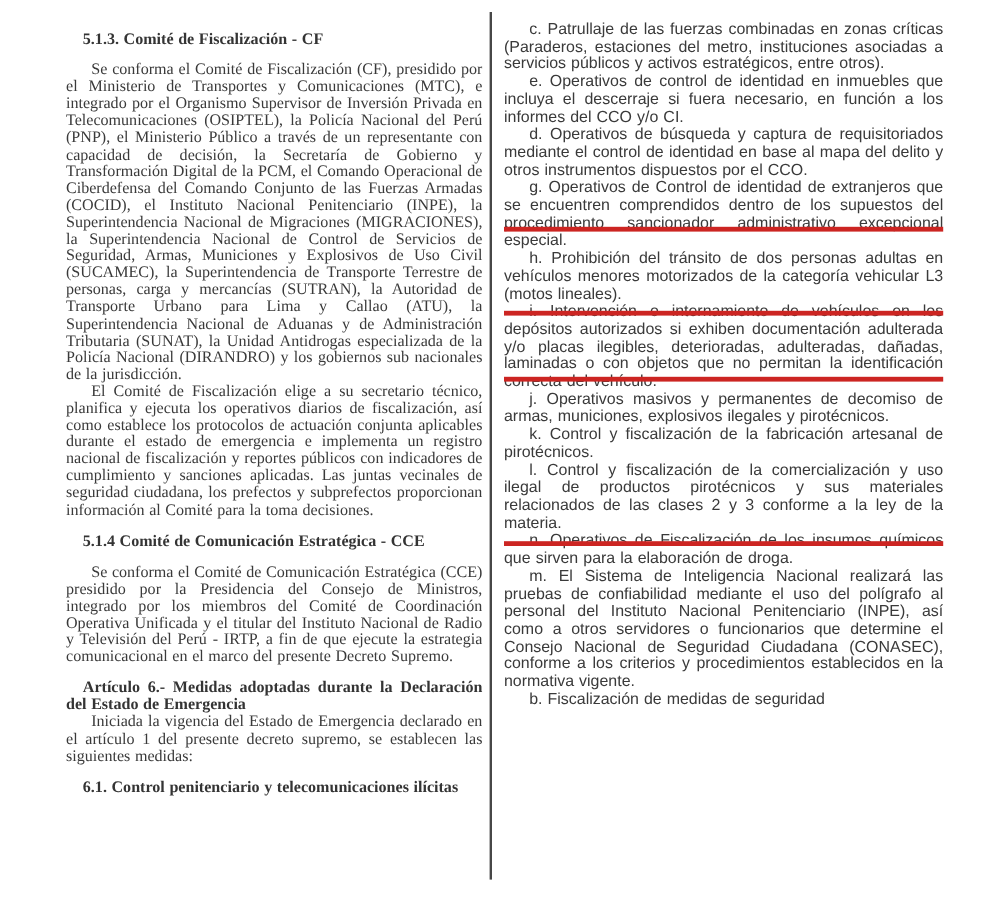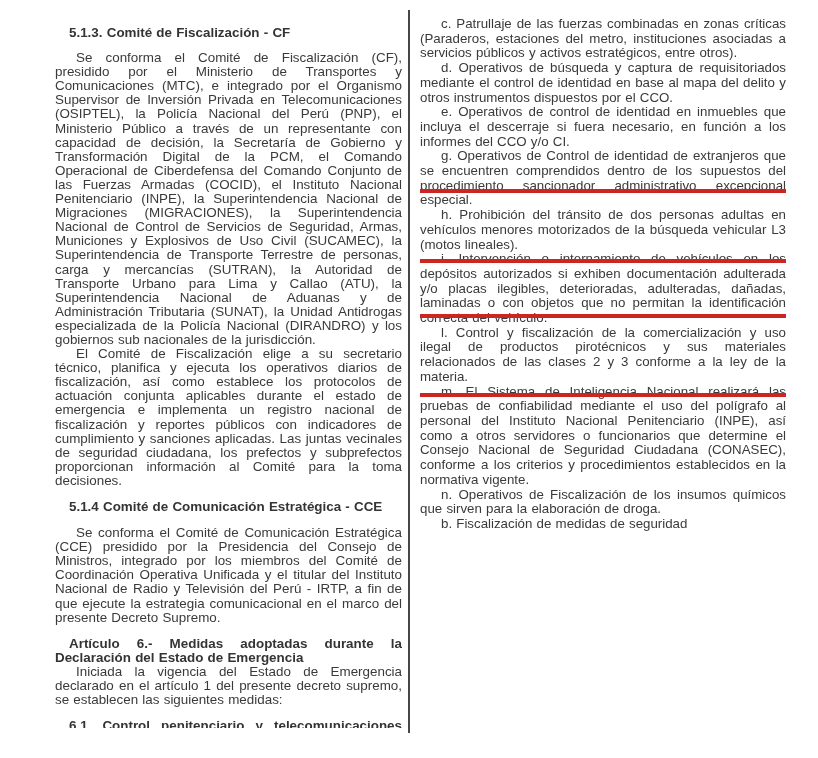--- a/index.html
+++ b/index.html
@@ -10,21 +10,21 @@
   .divider{
     position:absolute;left:408px;top:10px;width:2px;height:723px;background:#474747;
   }
   .col{
     position:absolute;text-align:justify;color:#3a3a3a;
     -webkit-hyphens:none;hyphens:none;word-spacing:0.5px;
   }
   .col p{margin:0;text-indent:21px;}
   .col-left{
     left:55px;top:22px;width:347px;height:706px;overflow:hidden;
-    font-size:13.4px;line-height:14.1px;
+    font-size:13.4px;line-height:14.1px;font-family:Liberation Serif, serif;
   }
   .col-right{
     left:420px;top:17px;width:366px;height:723px;overflow:hidden;
     font-size:13.3px;line-height:14.7px;
   }
   .heading{font-weight:bold;color:#343434;}
   .col-left .heading{text-indent:14px;}
   .col-right .heading{text-indent:18px;}
   .h-513{margin:4px 0 11px 0 !important;}
   .h-514{margin:12px 0 12px 0 !important;}
@@ -50,28 +50,30 @@
   <p>El Comité de Fiscalización elige a su secretario técnico, planifica y ejecuta los operativos diarios de fiscalización, así como establece los protocolos de actuación conjunta aplicables durante el estado de emergencia e implementa un registro nacional de fiscalización y reportes públicos con indicadores de cumplimiento y sanciones aplicadas. Las juntas vecinales de seguridad ciudadana, los prefectos y subprefectos proporcionan información al Comité para la toma decisiones.</p>
   <p class="heading h-514">5.1.4 Comité de Comunicación Estratégica - CCE</p>
   <p>Se conforma el Comité de Comunicación Estratégica (CCE) presidido por la Presidencia del Consejo de Ministros, integrado por los miembros del Comité de Coordinación Operativa Unificada y el titular del Instituto Nacional de Radio y Televisión del Perú - IRTP, a fin de que ejecute la estrategia comunicacional en el marco del presente Decreto Supremo.</p>
   <p class="heading h-art6">Artículo 6.- Medidas adoptadas durante la Declaración del Estado de Emergencia</p>
   <p>Iniciada la vigencia del Estado de Emergencia declarado en el artículo 1 del presente decreto supremo, se establecen las siguientes medidas:</p>
   <p class="heading h-61">6.1. Control penitenciario y telecomunicaciones ilícitas</p>
 </div>
 
 <div class="col col-right">
   <p>c. Patrullaje de las fuerzas combinadas en zonas críticas (Paraderos, estaciones del metro, instituciones asociadas a servicios públicos y activos estratégicos, entre otros).</p>
+  <p>e. Operativos de control de identidad en inmuebles que incluya el descerraje si fuera necesario, en función a los informes del CCO y/o CI.</p>
   <p>d. Operativos de búsqueda y captura de requisitoriados mediante el control de identidad en base al mapa del delito y otros instrumentos dispuestos por el CCO.</p>
-  <p>e. Operativos de control de identidad en inmuebles que incluya el descerraje si fuera necesario, en función a los informes del CCO y/o CI.</p>
   <p>g. Operativos de Control de identidad de extranjeros que se encuentren comprendidos dentro de los supuestos del procedimiento sancionador administrativo excepcional especial.</p>
   <div class="anchor">
     <div class="redbox redbox-1"></div>
-    <p>h. Prohibición del tránsito de dos personas adultas en vehículos menores motorizados de la búsqueda vehicular L3 (motos lineales).</p>
+    <p>h. Prohibición del tránsito de dos personas adultas en vehículos menores motorizados de la categoría vehicular L3 (motos lineales).</p>
   </div>
   <p>i. Intervención o internamiento de vehículos en los depósitos autorizados si exhiben documentación adulterada y/o placas ilegibles, deterioradas, adulteradas, dañadas, laminadas o con objetos que no permitan la identificación correcta del vehículo.</p>
   <div class="anchor">
     <div class="redbox redbox-2"></div>
+    <p>j. Operativos masivos y permanentes de decomiso de armas, municiones, explosivos ilegales y pirotécnicos.</p>
+    <p>k. Control y fiscalización de la fabricación artesanal de pirotécnicos.</p>
     <p>l. Control y fiscalización de la comercialización y uso ilegal de productos pirotécnicos y sus materiales relacionados de las clases 2 y 3 conforme a la ley de la materia.</p>
   </div>
+  <p>n. Operativos de Fiscalización de los insumos químicos que sirven para la elaboración de droga.</p>
   <p>m. El Sistema de Inteligencia Nacional realizará las pruebas de confiabilidad mediante el uso del polígrafo al personal del Instituto Nacional Penitenciario (INPE), así como a otros servidores o funcionarios que determine el Consejo Nacional de Seguridad Ciudadana (CONASEC), conforme a los criterios y procedimientos establecidos en la normativa vigente.</p>
-  <p>n. Operativos de Fiscalización de los insumos químicos que sirven para la elaboración de droga.</p>
   <p>b. Fiscalización de medidas de seguridad</p>
 </div>
 
 </body></html>

